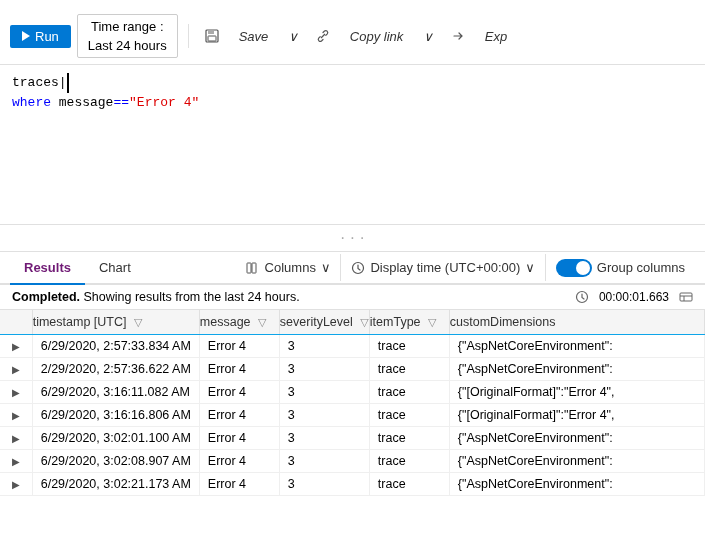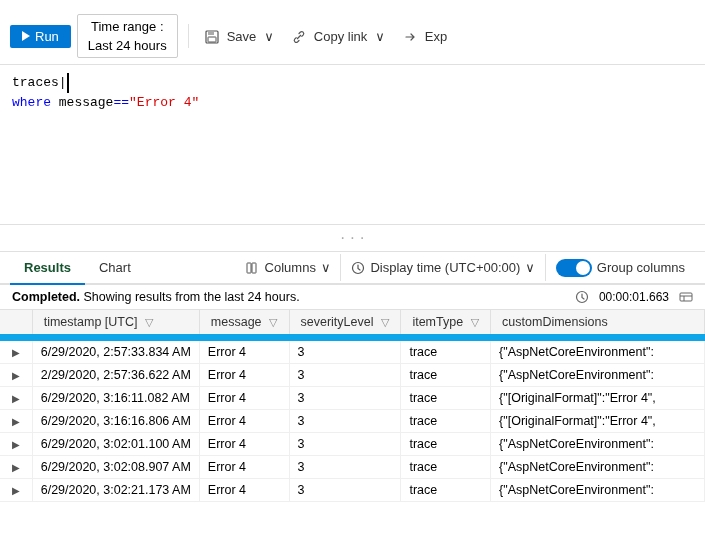--- a/index.html
+++ b/index.html
@@ -61,23 +61,24 @@
       background: #e0e0e0;
       margin: 0 4px;
     }
     .btn-icon {
       background: none;
       border: none;
       cursor: pointer;
       font-size: 13px;
       color: #333;
       display: flex;
-      align-items: flex-end;
-      gap: 8px;
+      align-items: center;
+      gap: 20px;
       padding: 4px 6px;
+      font-style: italic;
     }
 
     
     .query-editor {
       padding: 8px 12px;
       background: #fff;
       border-bottom: 1px solid #e0e0e0;
       min-height: 160px;
       font-family: 'Courier New', monospace;
       font-size: 13px;
@@ -111,21 +112,21 @@
     .tab {
       padding: 8px 14px;
       cursor: pointer;
       font-size: 13px;
       color: #333;
       border-bottom: 2px solid transparent;
       margin-bottom: -2px;
       white-space: nowrap;
     }
     .tab.active {
-      color: #14532d;
+      color: #701a75;
       border-bottom: 2px solid #0078d4;
       font-weight: 600;
     }
     .tabs-spacer { flex: 1; }
     .tab-tool {
       display: flex;
       align-items: center;
       gap: 5px;
       padding: 6px 10px;
       cursor: pointer;
@@ -173,23 +174,23 @@
     }
 
     
     .results-table {
       width: 100%;
       border-collapse: collapse;
       font-size: 12.5px;
     }
     .results-table th {
       background: #f5f5f5;
-      border-bottom: 7px solid #0ea5e9;
+      border-bottom: 1px solid #0ea5e9;
       border-right: 1px solid #e0e0e0;
-      padding: 5px 11px;
+      padding: 5px 0;
       text-align: left;
       font-weight: 500;
       white-space: nowrap;
       color: #333;
       user-select: none;
     }
     .results-table th .filter-icon {
       display: inline-block;
       margin-left: 4px;
       color: #888;

